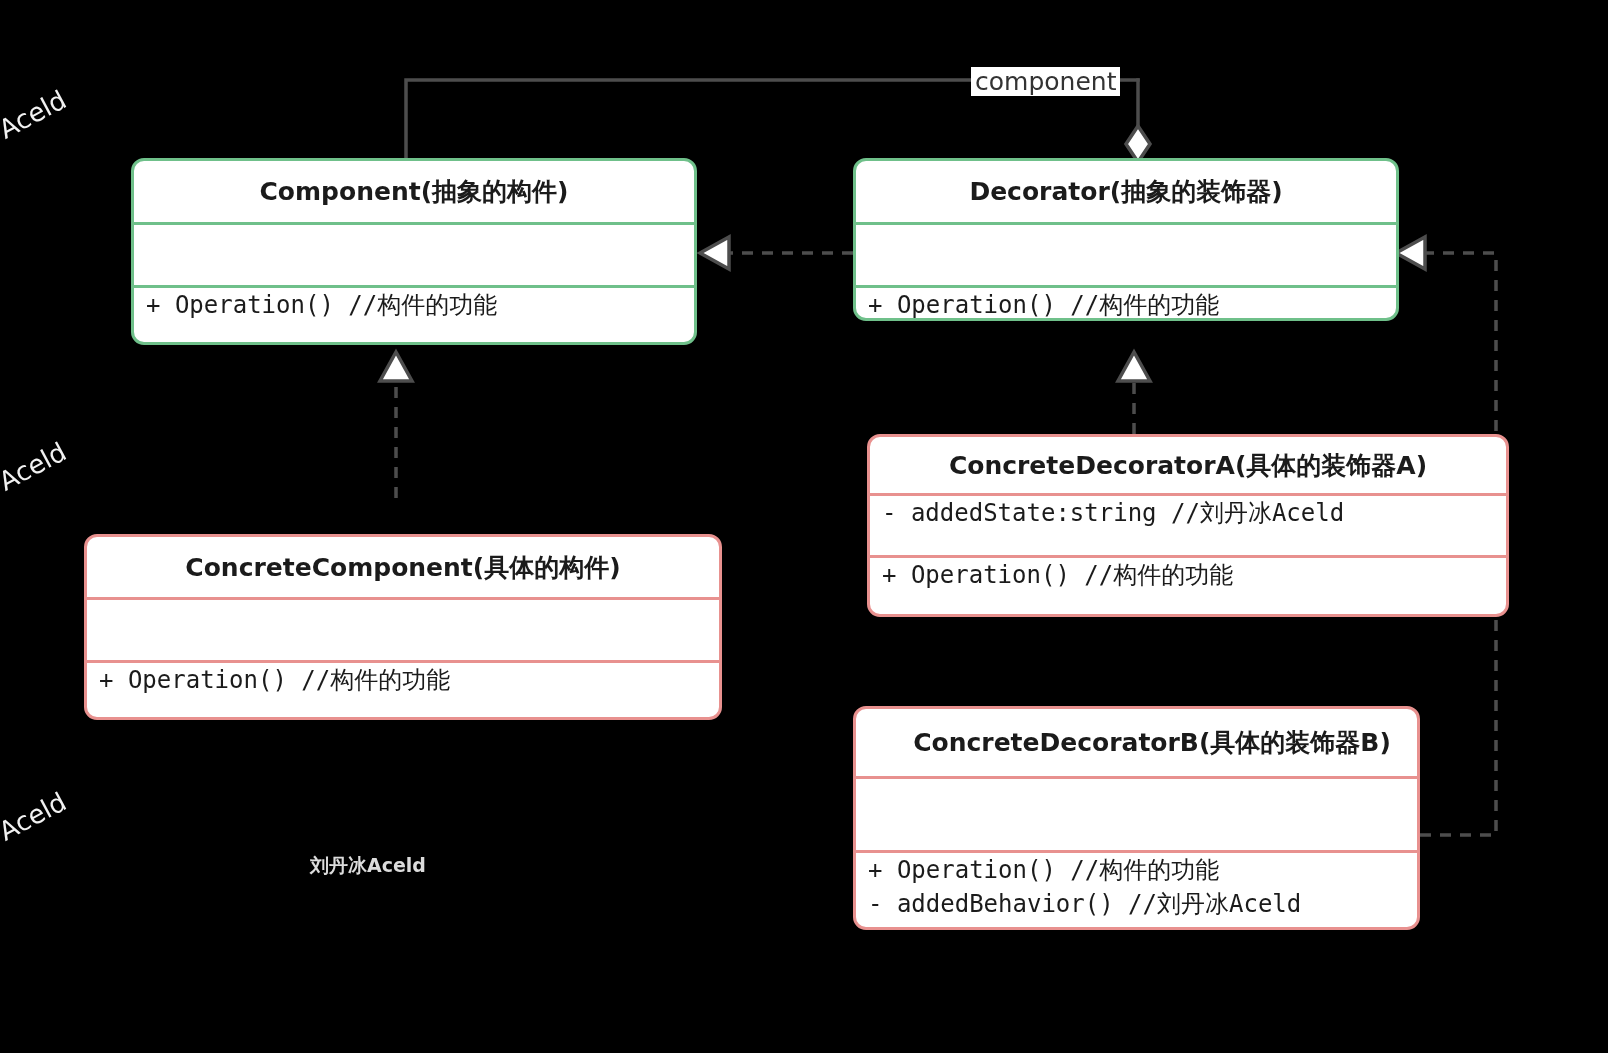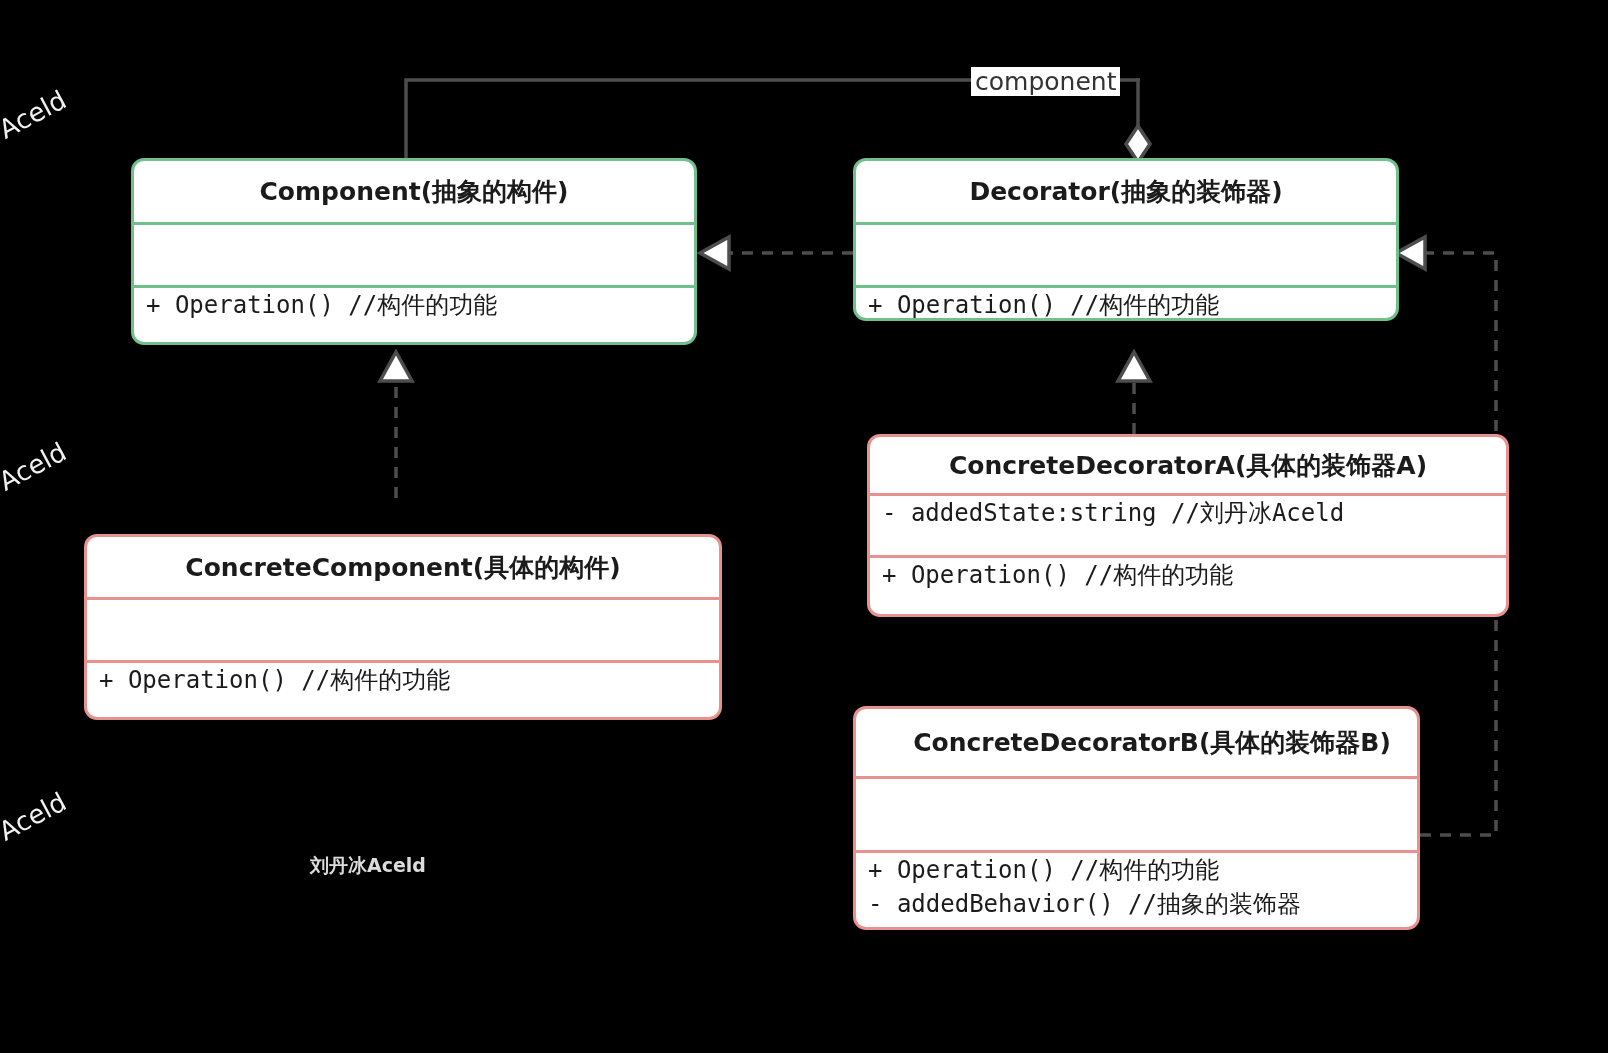--- a/index.html
+++ b/index.html
@@ -180,19 +180,19 @@
     <div class="uml-section" style="height:59px;">
       <div class="uml-member">+ Operation() //构件的功能</div>
     </div>
   </div>
 
   <div class="uml-class red" style="left:853px; top:706px; width:567px; height:224px;">
     <div class="uml-title" style="height:67px;margin-left:31px;">ConcreteDecoratorB(具体的装饰器B)</div>
     <div class="uml-section" style="height:74px;"></div>
     <div class="uml-section" style="height:95px;">
       <div class="uml-member">+ Operation() //构件的功能</div>
-      <div class="uml-member">- addedBehavior() //抽象的装饰器</div>
+      <div class="uml-member">- addedBehavior() //刘丹冰Aceld</div>
     </div>
   </div>
 
   <div class="wm-center" style="left:310px; top:853px;">刘丹冰Aceld</div>
 
 </div>
 
 </body></html>

